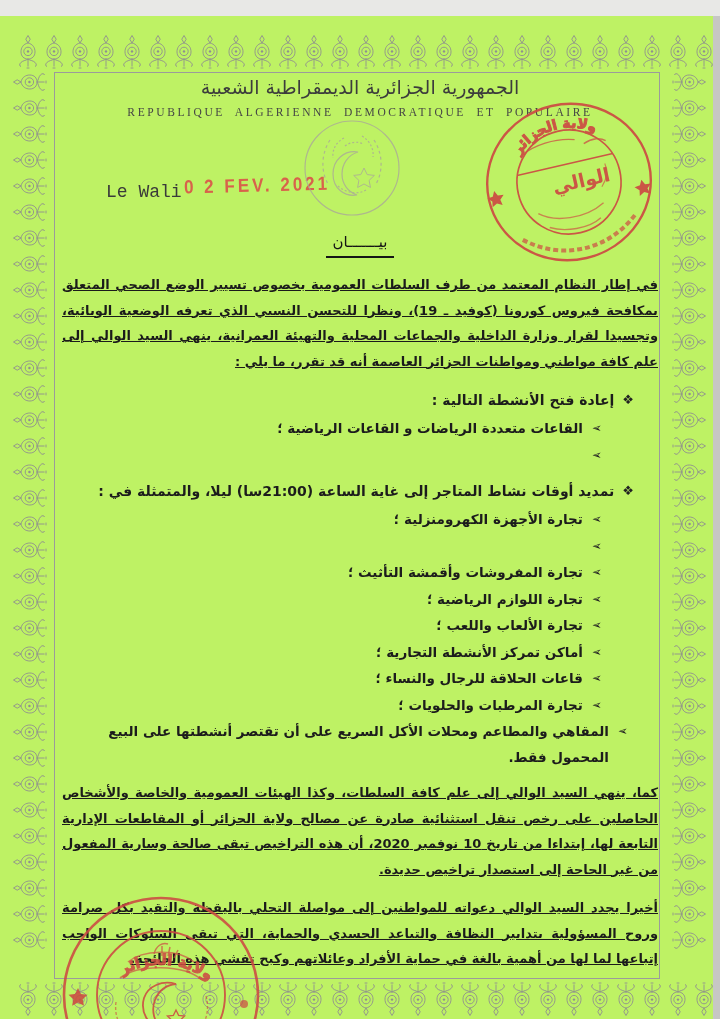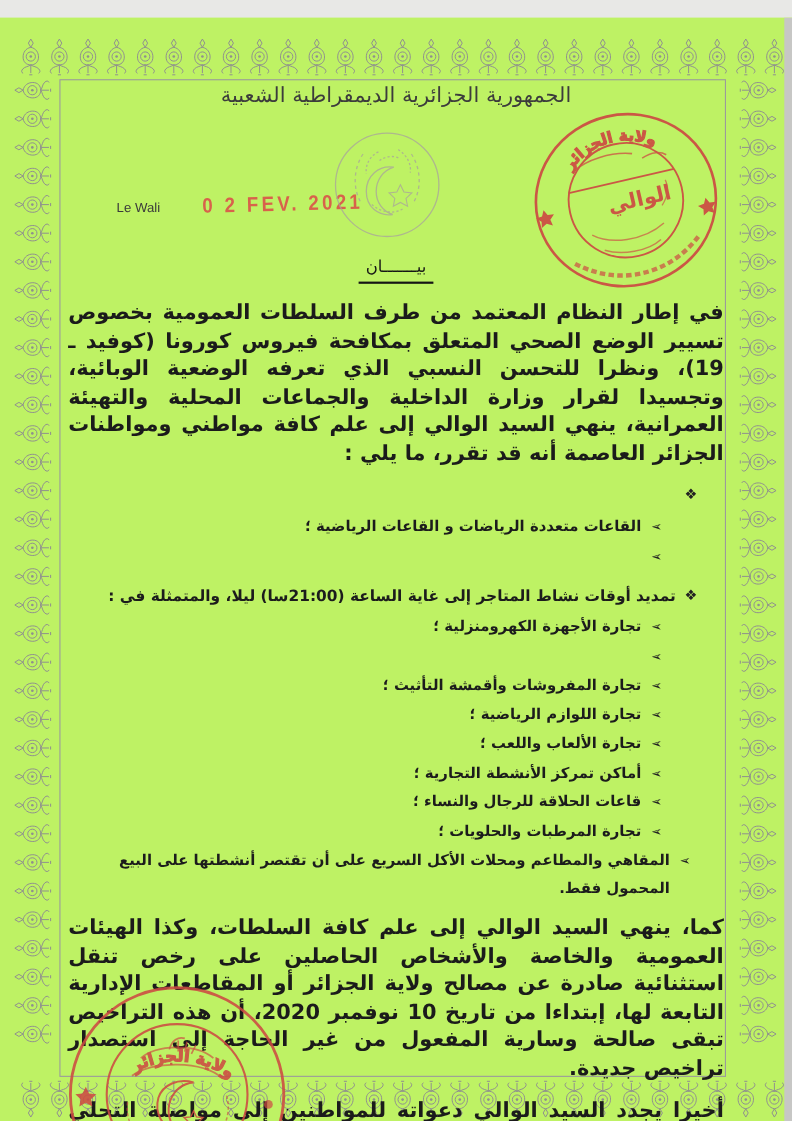--- a/index.html
+++ b/index.html
@@ -16,34 +16,34 @@
   .content{position:absolute;left:62px;top:58px;width:596px;direction:rtl;}
   .hdr{position:relative;height:152px;direction:ltr;}
   .rep-ar{position:absolute;top:2px;left:0;width:100%;text-align:center;
           font-size:19px;color:#3c3c3c;letter-spacing:1px;}
   .rep-fr{position:absolute;top:32px;left:0;width:100%;text-align:center;
           font-family:"Liberation Serif",serif;font-size:11.5px;letter-spacing:2.6px;
           word-spacing:5px;color:#454545;}
   .wilaya{position:absolute;top:62px;left:12px;font-family:"Liberation Serif",serif;
           font-size:17px;color:#2e2e2e;}
   .wilaya .ul{display:inline-block;border-bottom:1.3px solid #555;padding:0 3px 7px 3px;}
-  .lewali{position:absolute;top:108px;left:44px;font-family:Liberation Sans, sans-serif;
-          font-size:12px;color:#3a3a3a;}
+  .lewali{position:absolute;top:108px;left:44px;font-family:Liberation Mono, monospace;
+          font-size:18px;color:#3a3a3a;}
   .datestamp{position:absolute;top:102px;left:122px;font-family:"Liberation Sans",sans-serif;
           font-weight:bold;font-size:17px;color:#db5349;letter-spacing:3px;
           transform:rotate(-1.5deg) scaleY(1.12);opacity:.9;white-space:nowrap;}
   .emblem{position:absolute;top:42px;left:238px;}
   .walistamp{position:absolute;top:24px;left:418px;transform:rotate(-13deg);opacity:.92;}
 
   .doc-title{text-align:center;margin:6px 0 14px 0;}
   .doc-title span{display:inline-block;font-size:15px;font-weight:normal;color:#151515;
           border-bottom:2.4px solid #151515;padding:0 6px 5px 6px;letter-spacing:1px;}
 
-  p{margin:0 0 13px 0;font-size:19px;font-weight:bold;line-height:25.5px;
-    text-align:justify;color:#1b1b1b;}
+  p{margin:0 0 13px 0;font-size:13px;font-weight:bold;line-height:25.5px;
+    text-align:justify;color:#1b1b1b;text-decoration:underline;}
   .indent{text-indent:24px;}
   .emph{text-decoration:underline;text-underline-offset:4px;}
   .sec{display:flex;gap:8px;align-items:flex-start;padding-right:24px;margin:2px 0 3px 0;
        font-size:14px;font-weight:bold;line-height:26px;}
   .item{display:flex;gap:9px;align-items:flex-start;padding-right:56px;margin:0 0 1px 0;
         font-size:13.5px;font-weight:bold;line-height:25.5px;}
   .b-d{flex:0 0 auto;font-size:13px;line-height:26px;color:#222;}
   .b-a{flex:0 0 auto;display:inline-block;transform:scaleX(-1);font-size:12px;
        line-height:25.5px;color:#222;}
   .gap-top{margin-top:10px;}
@@ -199,20 +199,21 @@
       <use href="#motif" transform="translate(38,860) rotate(90)"></use>
     </svg>
   <div class="frame"></div>
 
   <div class="photo-edge-right"></div>
 
   <div class="content">
 
     <div class="hdr">
       <div class="rep-ar">الجمهورية الجزائرية الديمقراطية الشعبية</div>
+      <div class="rep-fr">REPUBLIQUE ALGERIENNE DEMOCRATIQUE ET POPULAIRE</div>
       <div class="lewali">Le Wali</div>
       <div class="datestamp">0 2 FEV. 2021</div>
 
       <svg class="emblem" width="104" height="104" viewBox="0 0 104 104">
         <g fill="none" stroke="#a9a49c" stroke-width="1.2" opacity="0.75">
           <circle cx="52" cy="52" r="47"></circle>
           <path d="M30 24 C 22 36 20 54 28 68" stroke-dasharray="3 3"></path>
           <path d="M74 24 C 82 36 84 54 76 68" stroke-dasharray="3 3"></path>
           <path d="M44 22 C 36 26 32 34 33 42 M62 20 C 70 25 74 33 73 41" stroke-dasharray="2 2"></path>
           <path d="M58 36 C 44 34 33 44 33 58 C 33 72 44 81 57 79 C 48 76 42 68 42 58 C 42 48 48 39 58 36 Z"></path>
@@ -243,20 +244,21 @@
 
     <div class="doc-title">
       <span>بيـــــــان</span>
     </div>
 
     <p><span>في إطار النظام المعتمد من طرف السلطات العمومية بخصوص تسيير الوضع الصحي المتعلق بمكافحة فيروس كورونا (كوفيد ـ 19)، ونظرا للتحسن النسبي الذي تعرفه الوضعية الوبائية، وتجسيدا لقرار وزارة الداخلية والجماعات المحلية والتهيئة العمرانية، ينهي السيد الوالي إلى علم كافة مواطني ومواطنات الجزائر العاصمة أنه قد تقرر، ما يلي :</span></p>
 
 
     <div class="sec gap-top">
       <span class="b-d">❖</span>
+      <span>إعادة فتح الأنشطة التالية :</span>
     </div>
     <div class="item">
       <span class="b-a">➢</span>
       <span>القاعات متعددة الرياضات و القاعات الرياضية ؛</span>
     </div>
     <div class="item">
       <span class="b-a">➢</span>
     </div>
 
     <div class="sec gap-top">

